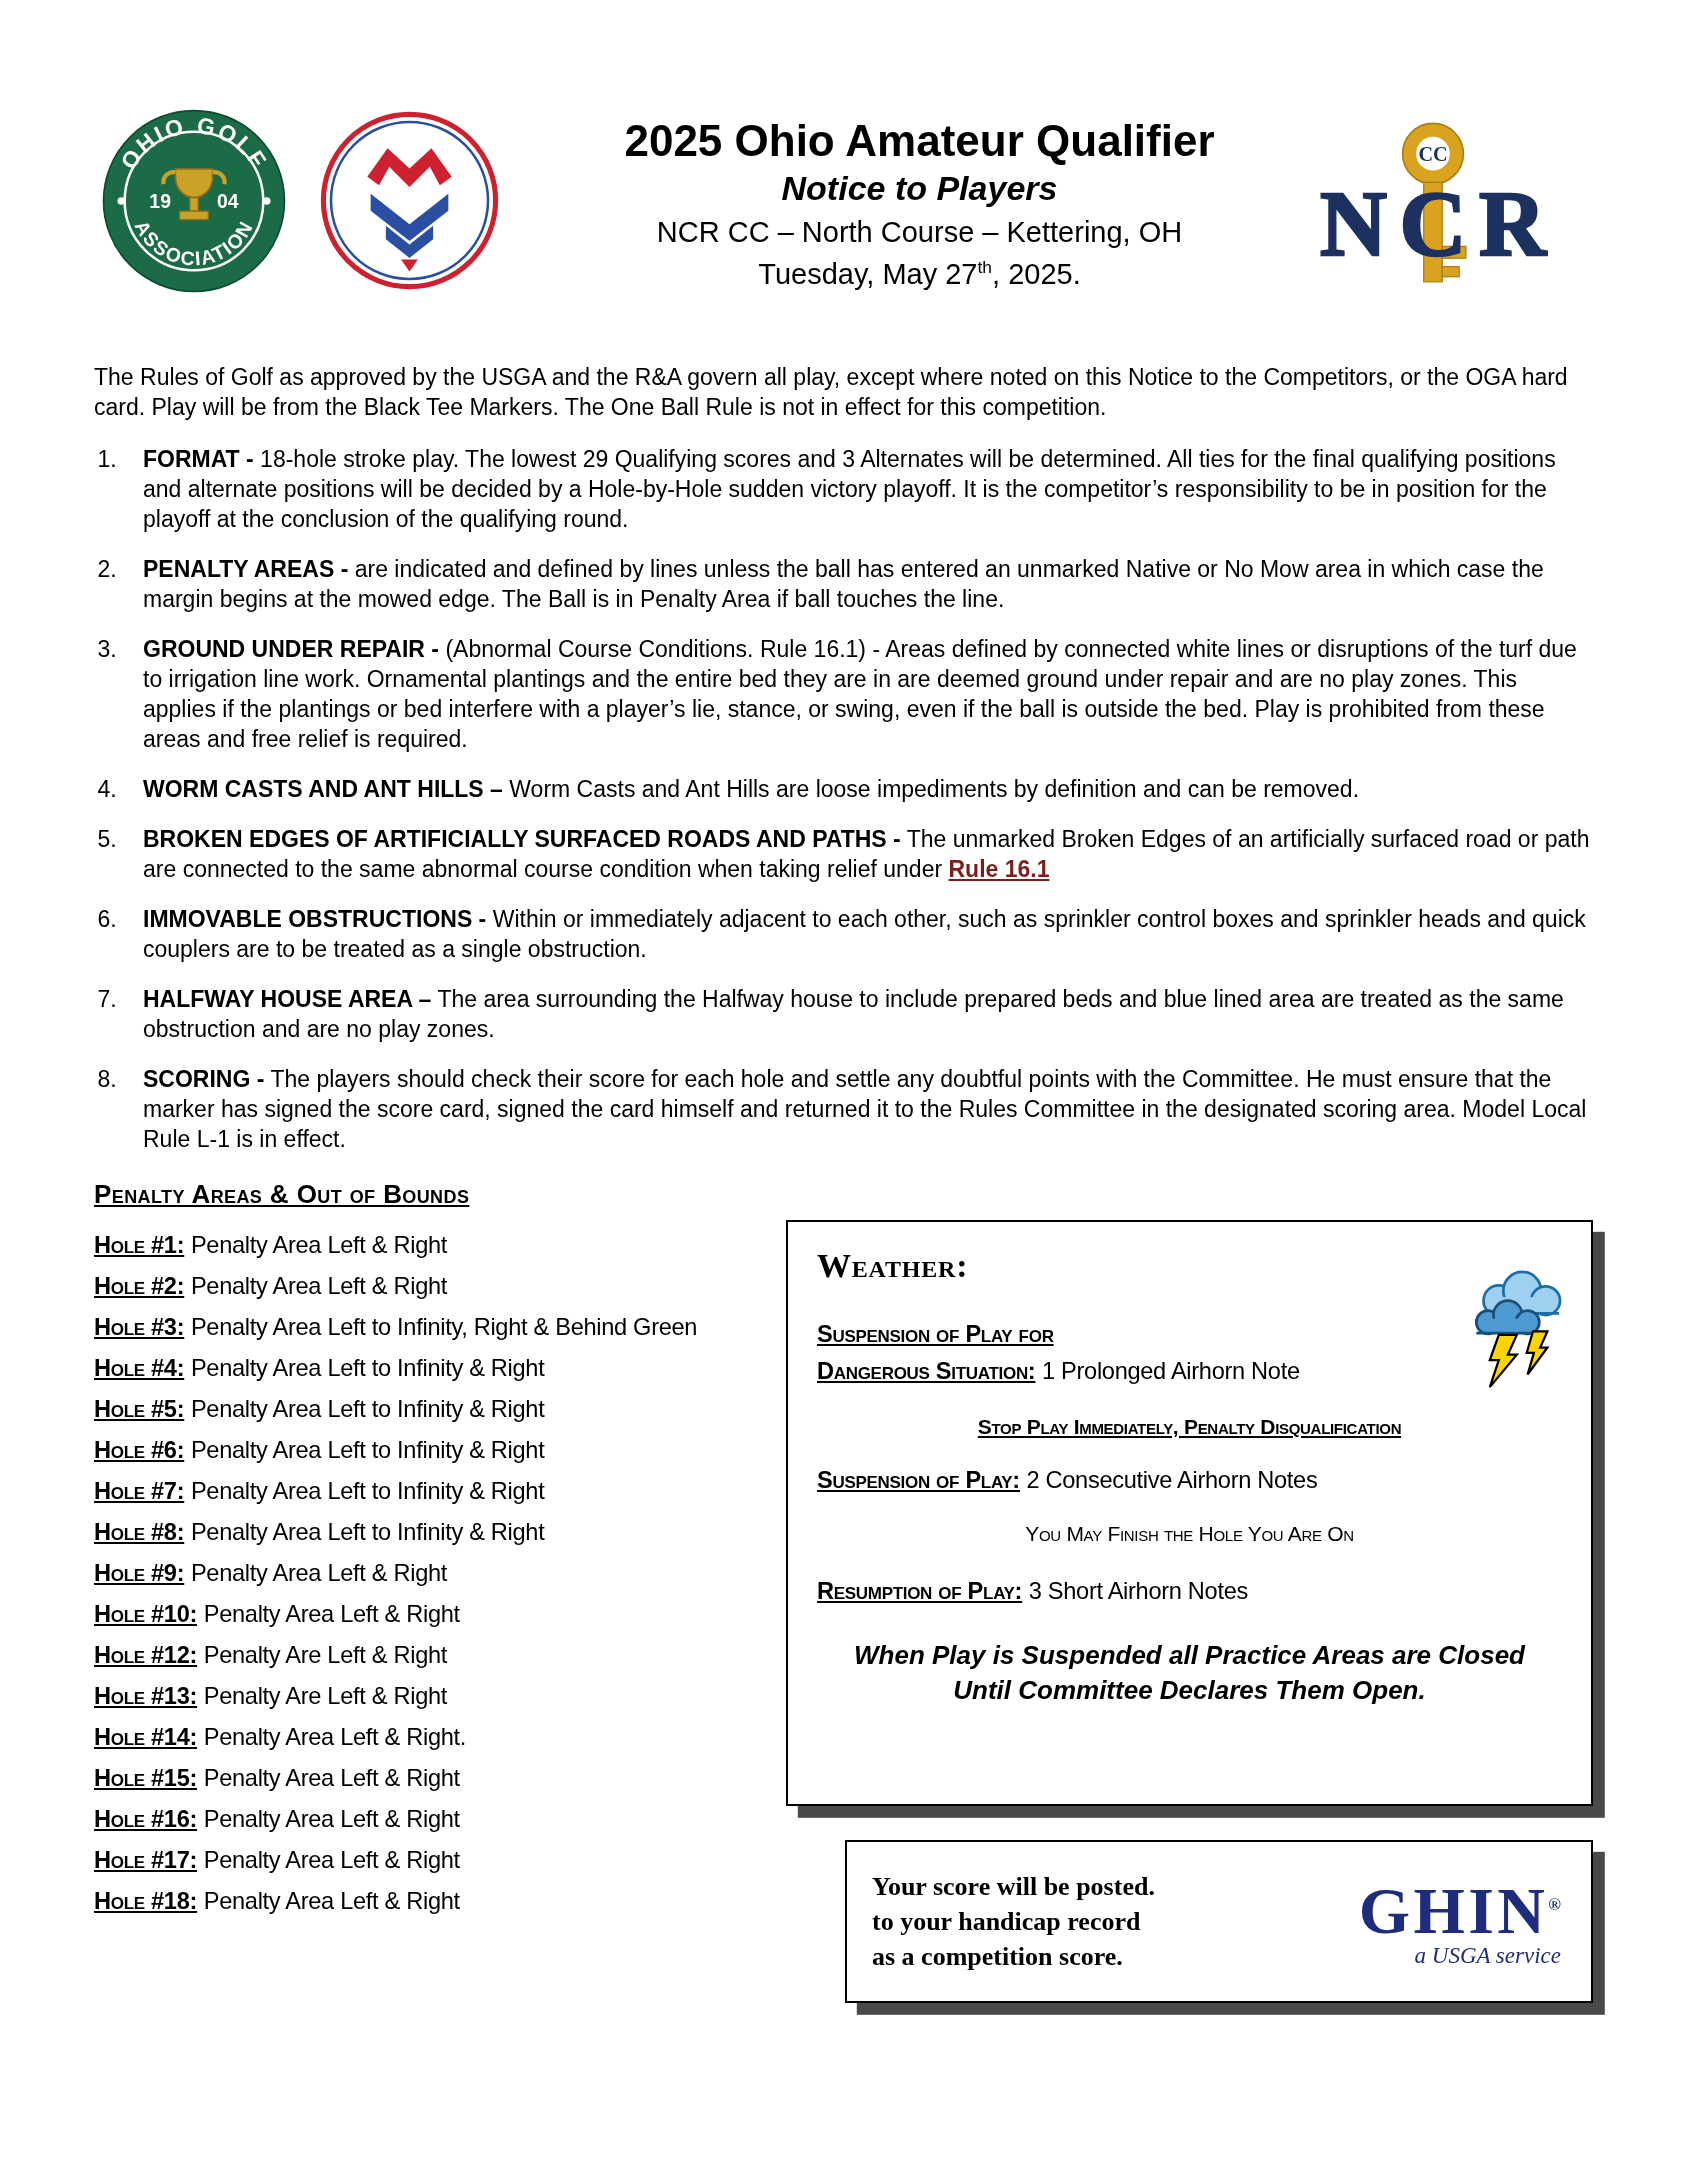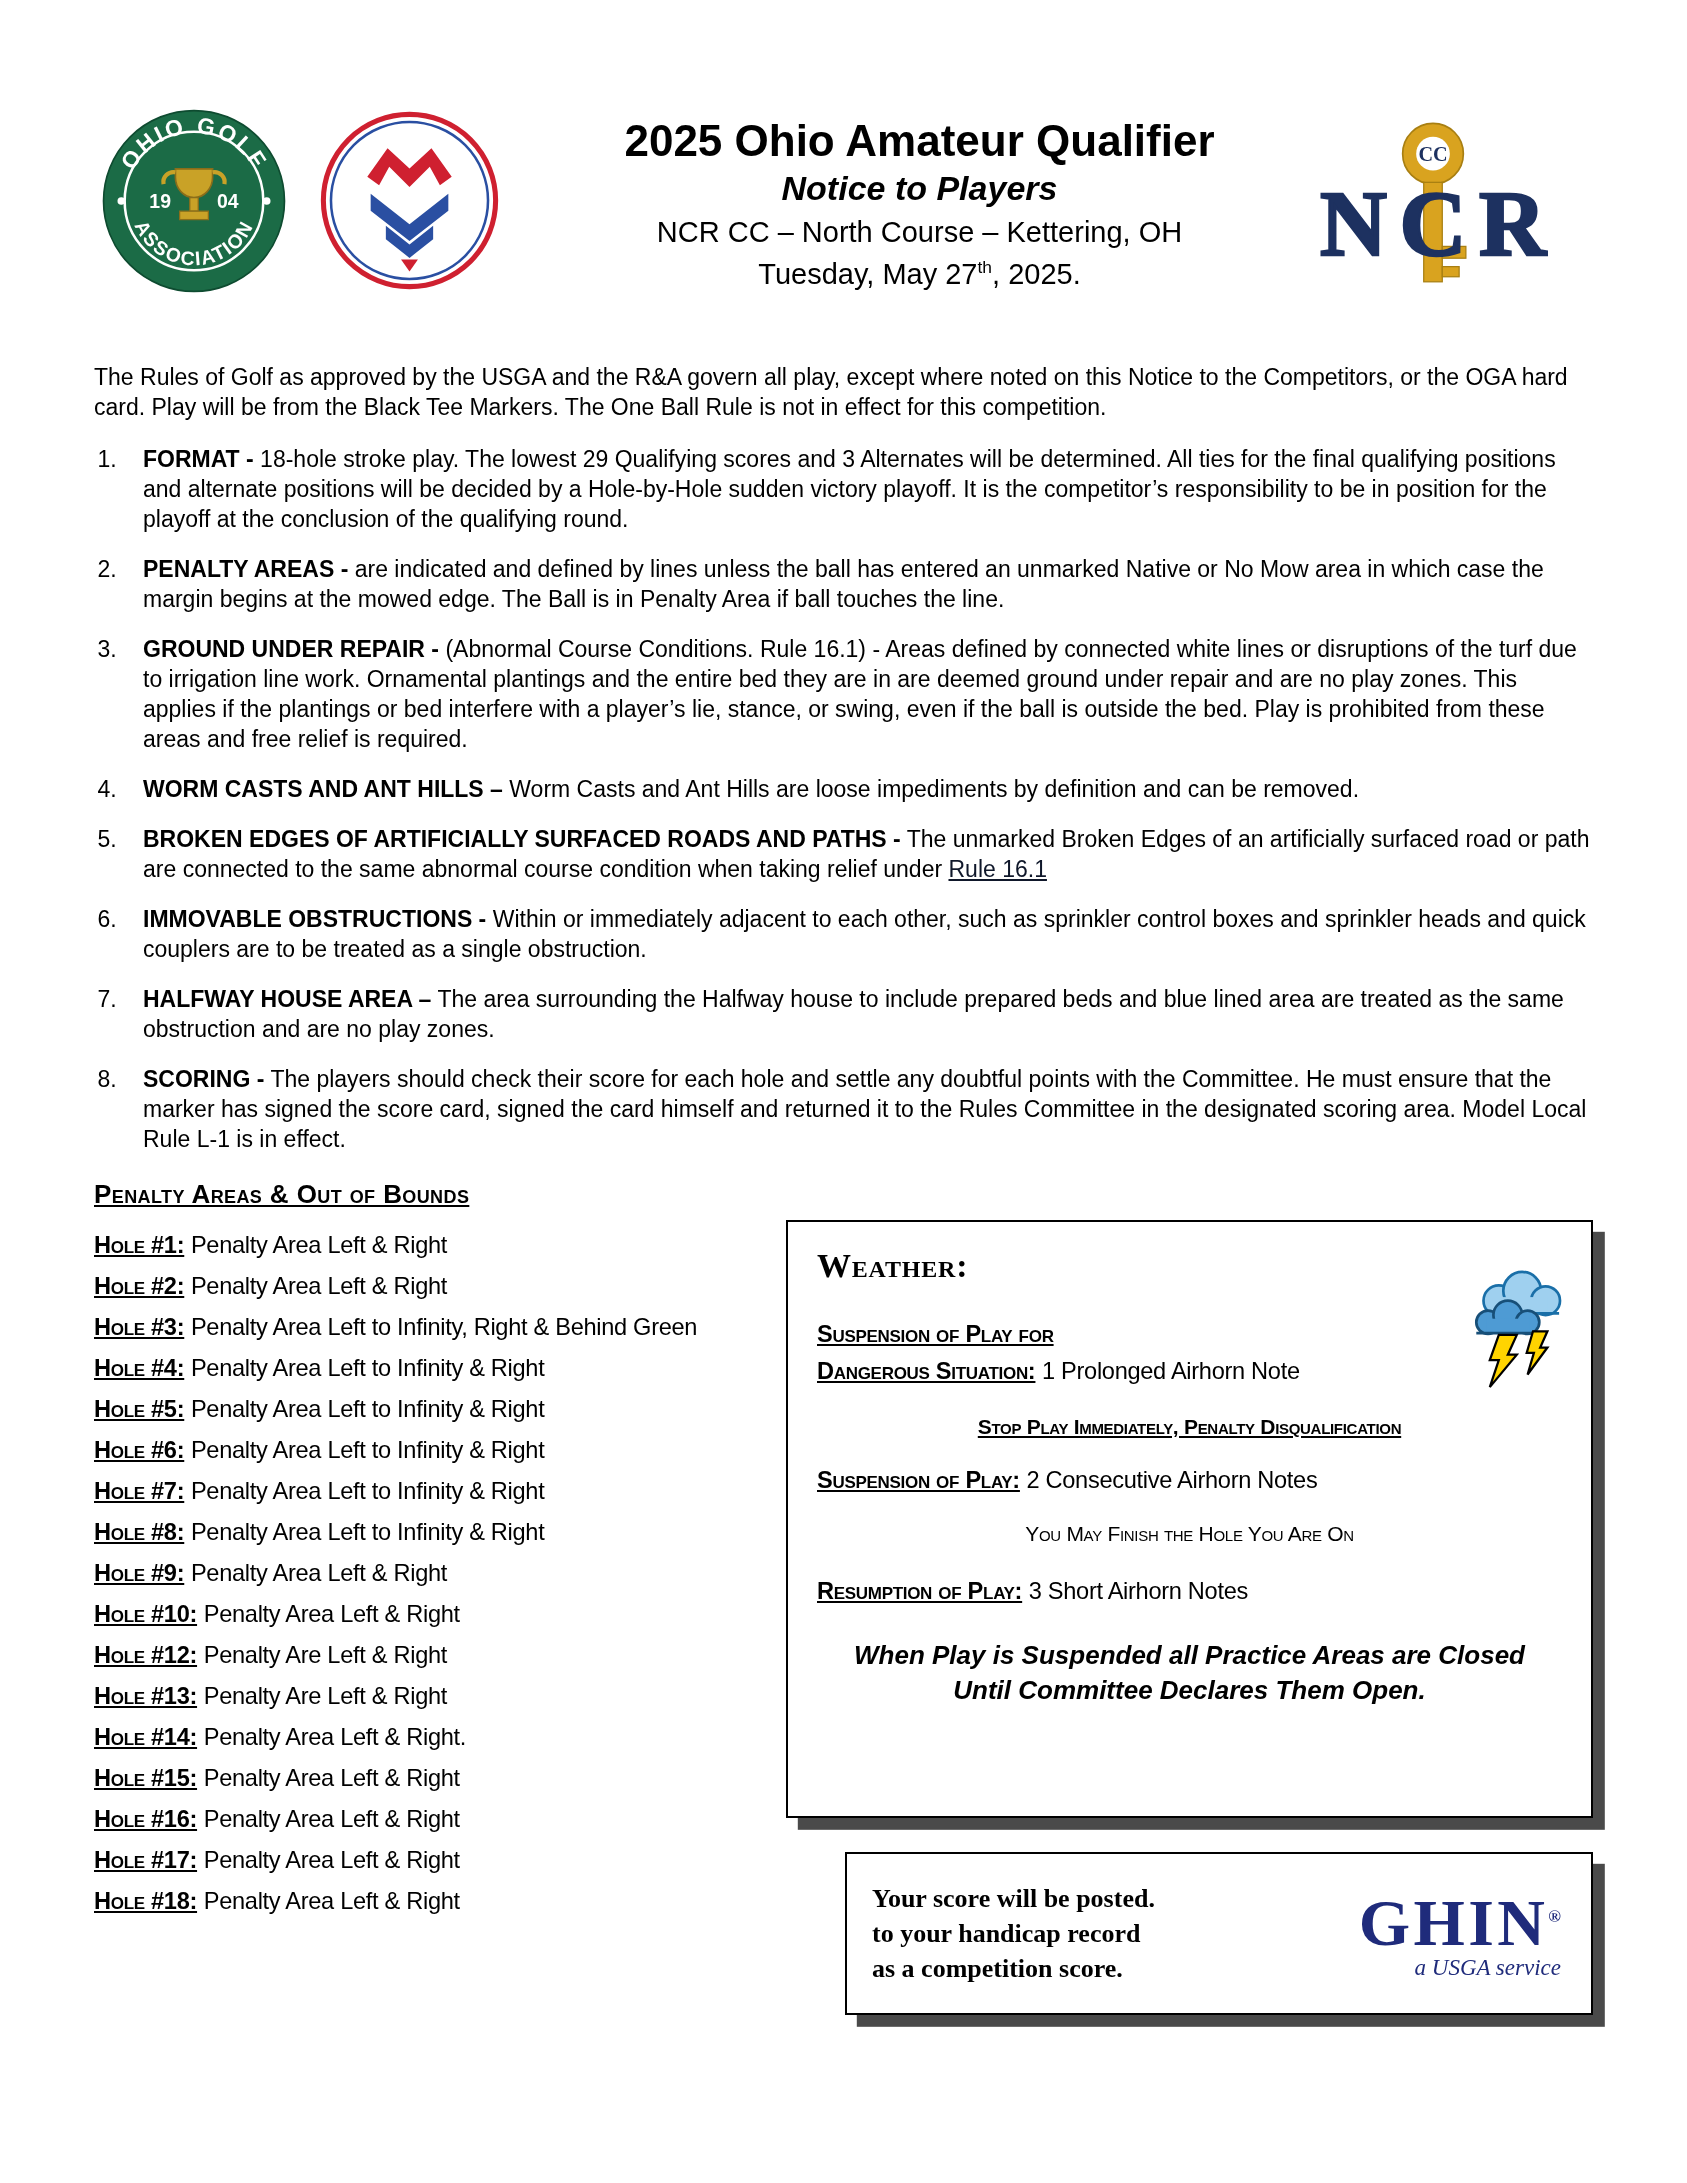--- a/index.html
+++ b/index.html
@@ -21,41 +21,41 @@
   .logo-mvl{position:absolute;left:226px;top:111px;width:179px;height:179px;}
   .logo-ncr{position:absolute;right:42px;top:118px;width:236px;height:186px;}
 
   
   .intro{margin-top:25px;font-size:23px;line-height:30px;}
   .rules{margin-top:22px;}
   .rule-item{display:flex;margin-bottom:20px;font-size:23px;line-height:30px;}
   .rule-num{width:49px;flex-shrink:0;padding-left:3.4px;box-sizing:border-box;}
   .rule-text{flex:1;}
   .rule-title{font-weight:bold;}
-  .rule-link{color:#0f172a;text-decoration:underline;cursor:pointer;}
+  .rule-link{color:#7f1d1d;text-decoration:underline;cursor:pointer;font-weight:bold;}
 
   
   .section-heading{
     margin-top:5px;font-size:26px;font-weight:bold;font-variant:small-caps;
     text-decoration:underline;letter-spacing:0.4px;
   }
   .two-col{display:flex;align-items:flex-start;}
   .col-left{width:675px;flex-shrink:0;}
   .col-right{flex:1;margin-left:17px;}
 
   .holes{margin-top:22px;}
   .hole-row{height:41px;font-size:23.6px;white-space:nowrap;}
   .hole-label{font-weight:bold;font-variant:small-caps;text-decoration:underline;margin-right:6.7px;letter-spacing:-0.3px;}
   .hole-desc{letter-spacing:-0.3px;}
 
   
   .weather-box{
     margin-top:46px;border:2.5px solid #000;background:#fff;
     box-shadow:11.8px 11.8px 0 #4a4a4a;
-    padding:25px 29px 54px 29px;position:relative;min-height:515px;box-sizing:content-box;
+    padding:25px 29px 42px 29px;position:relative;min-height:515px;box-sizing:content-box;
   }
   .weather-title{
     font-family:"Liberation Serif",serif;font-weight:bold;font-variant:small-caps;
     font-size:34px;letter-spacing:0.8px;margin-bottom:34px;
   }
   .wrow{font-size:23.6px;line-height:30px;}
   .wlabel{font-weight:bold;font-variant:small-caps;text-decoration:underline;letter-spacing:-0.3px;}
   .wvalue{letter-spacing:-0.3px;}
   .w-susp-for{margin-bottom:6.7px;}
   .w-danger{margin-bottom:29px;}

